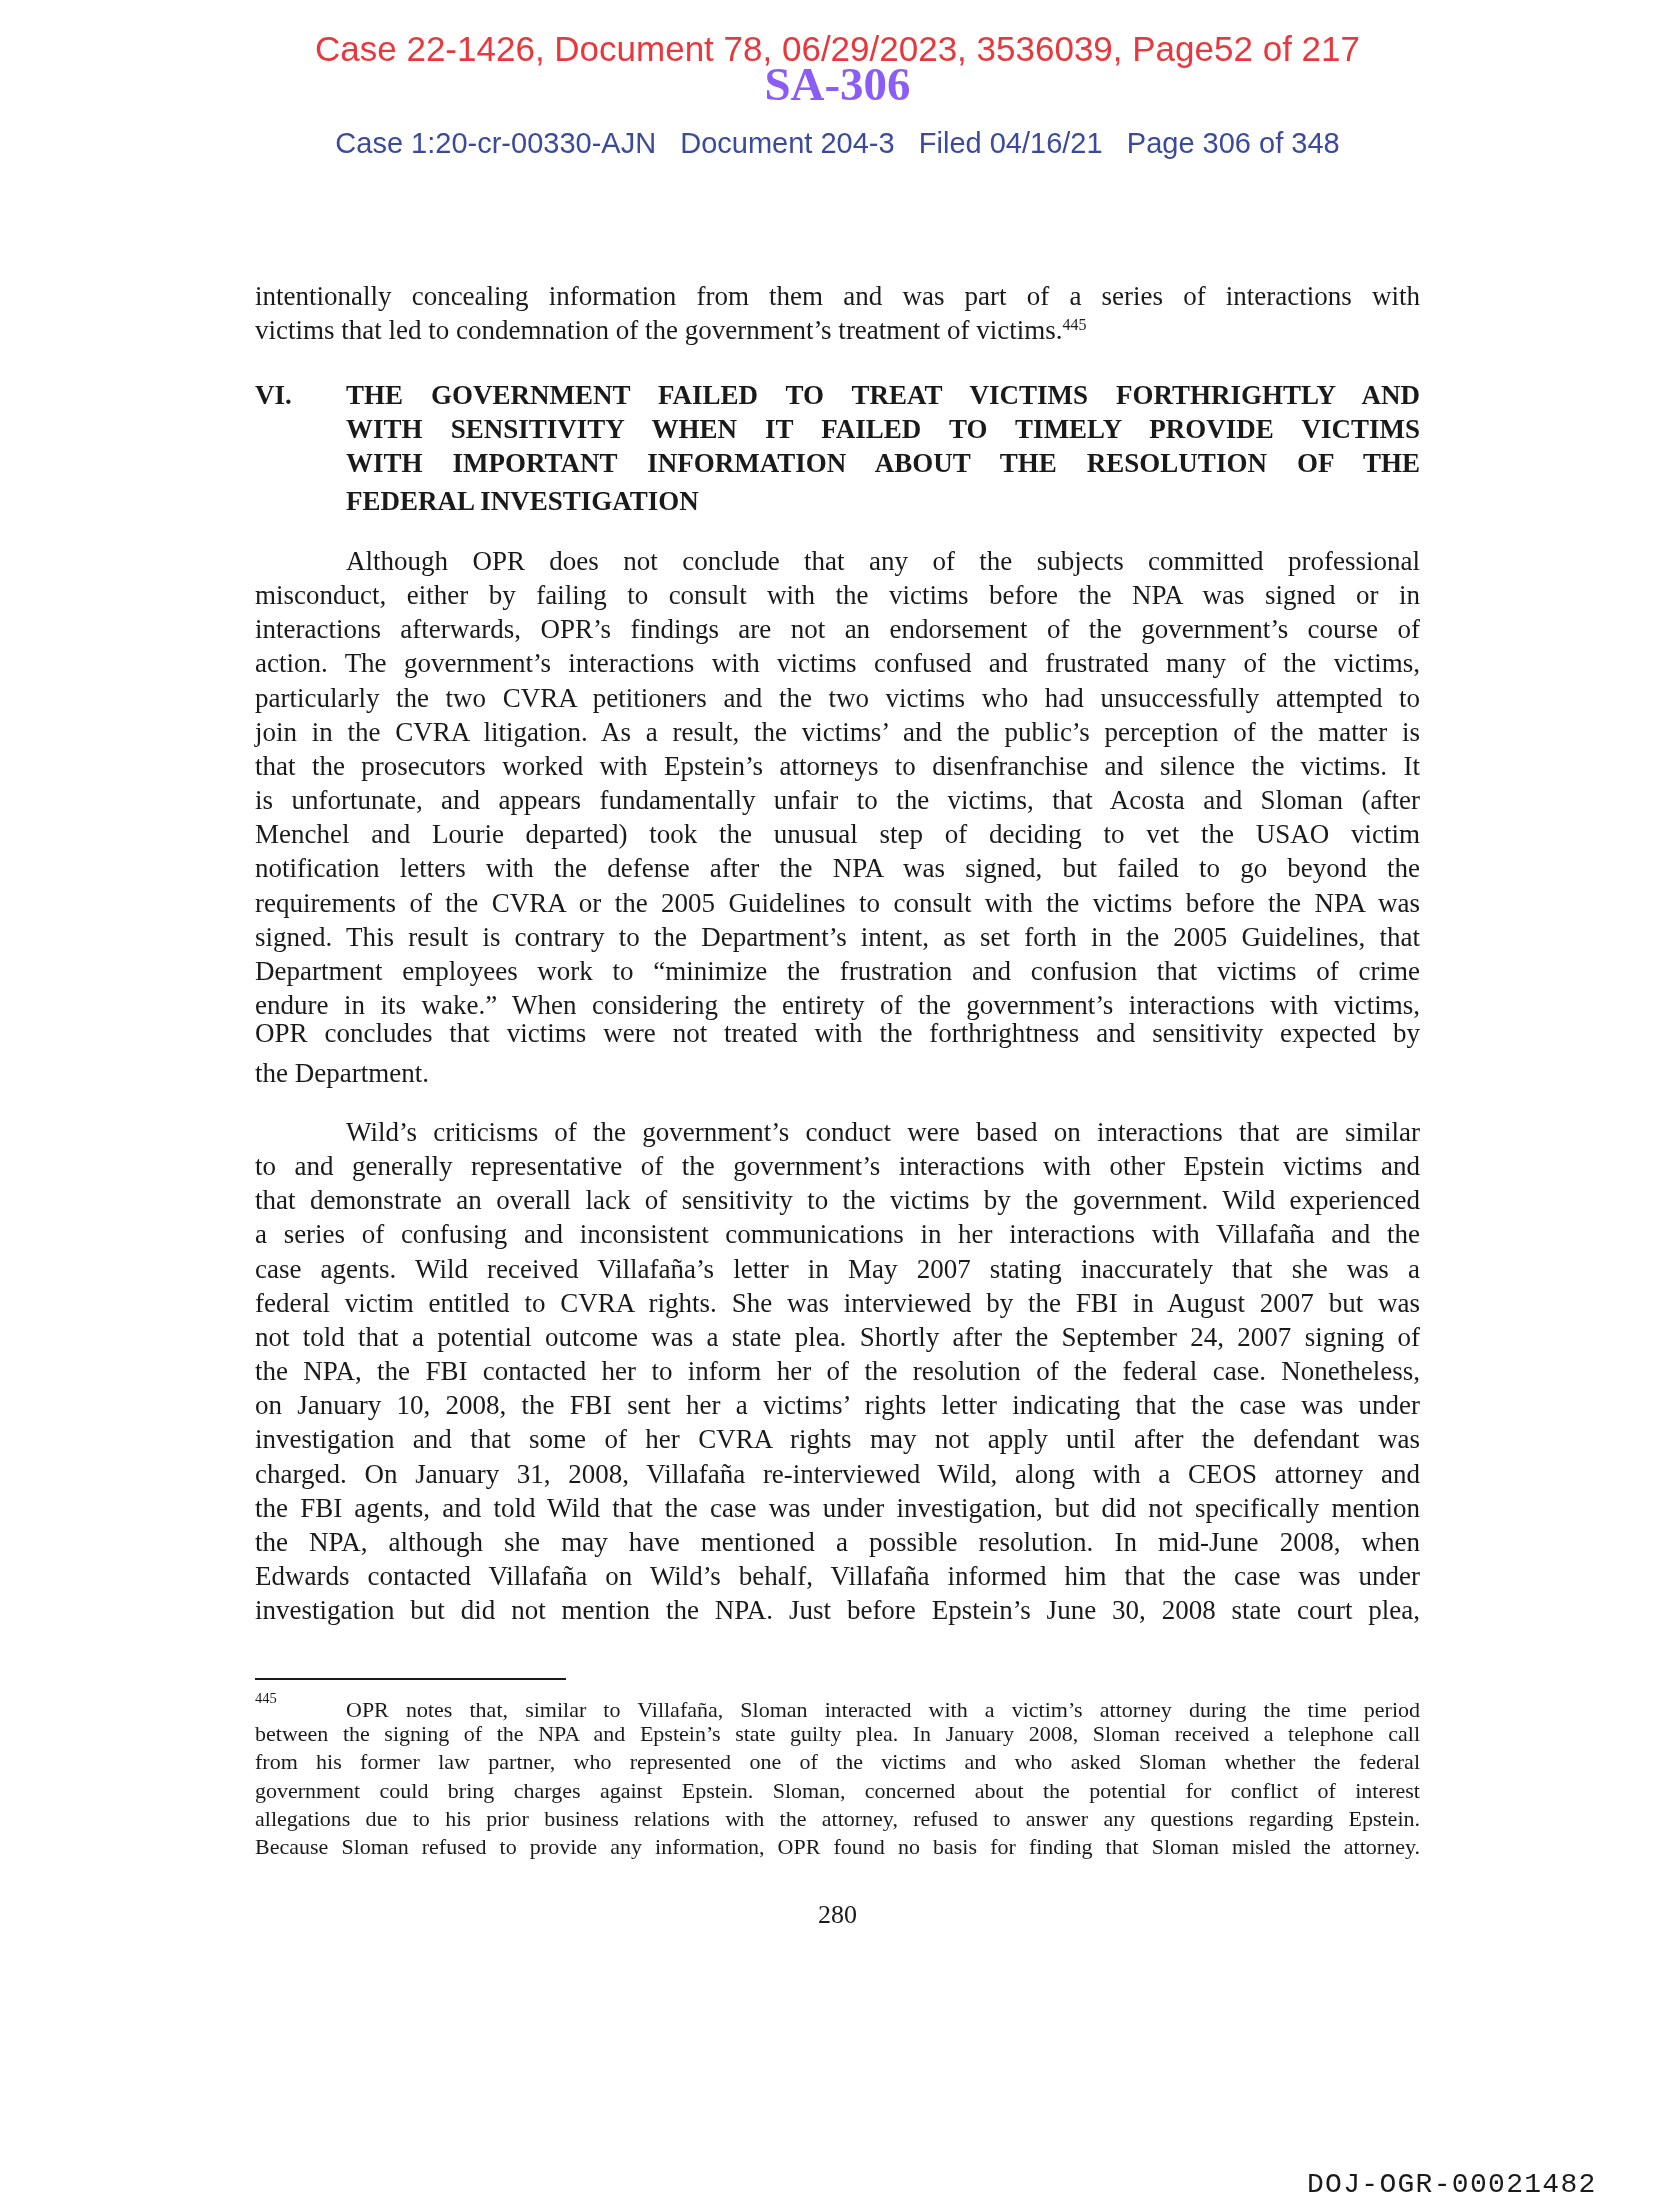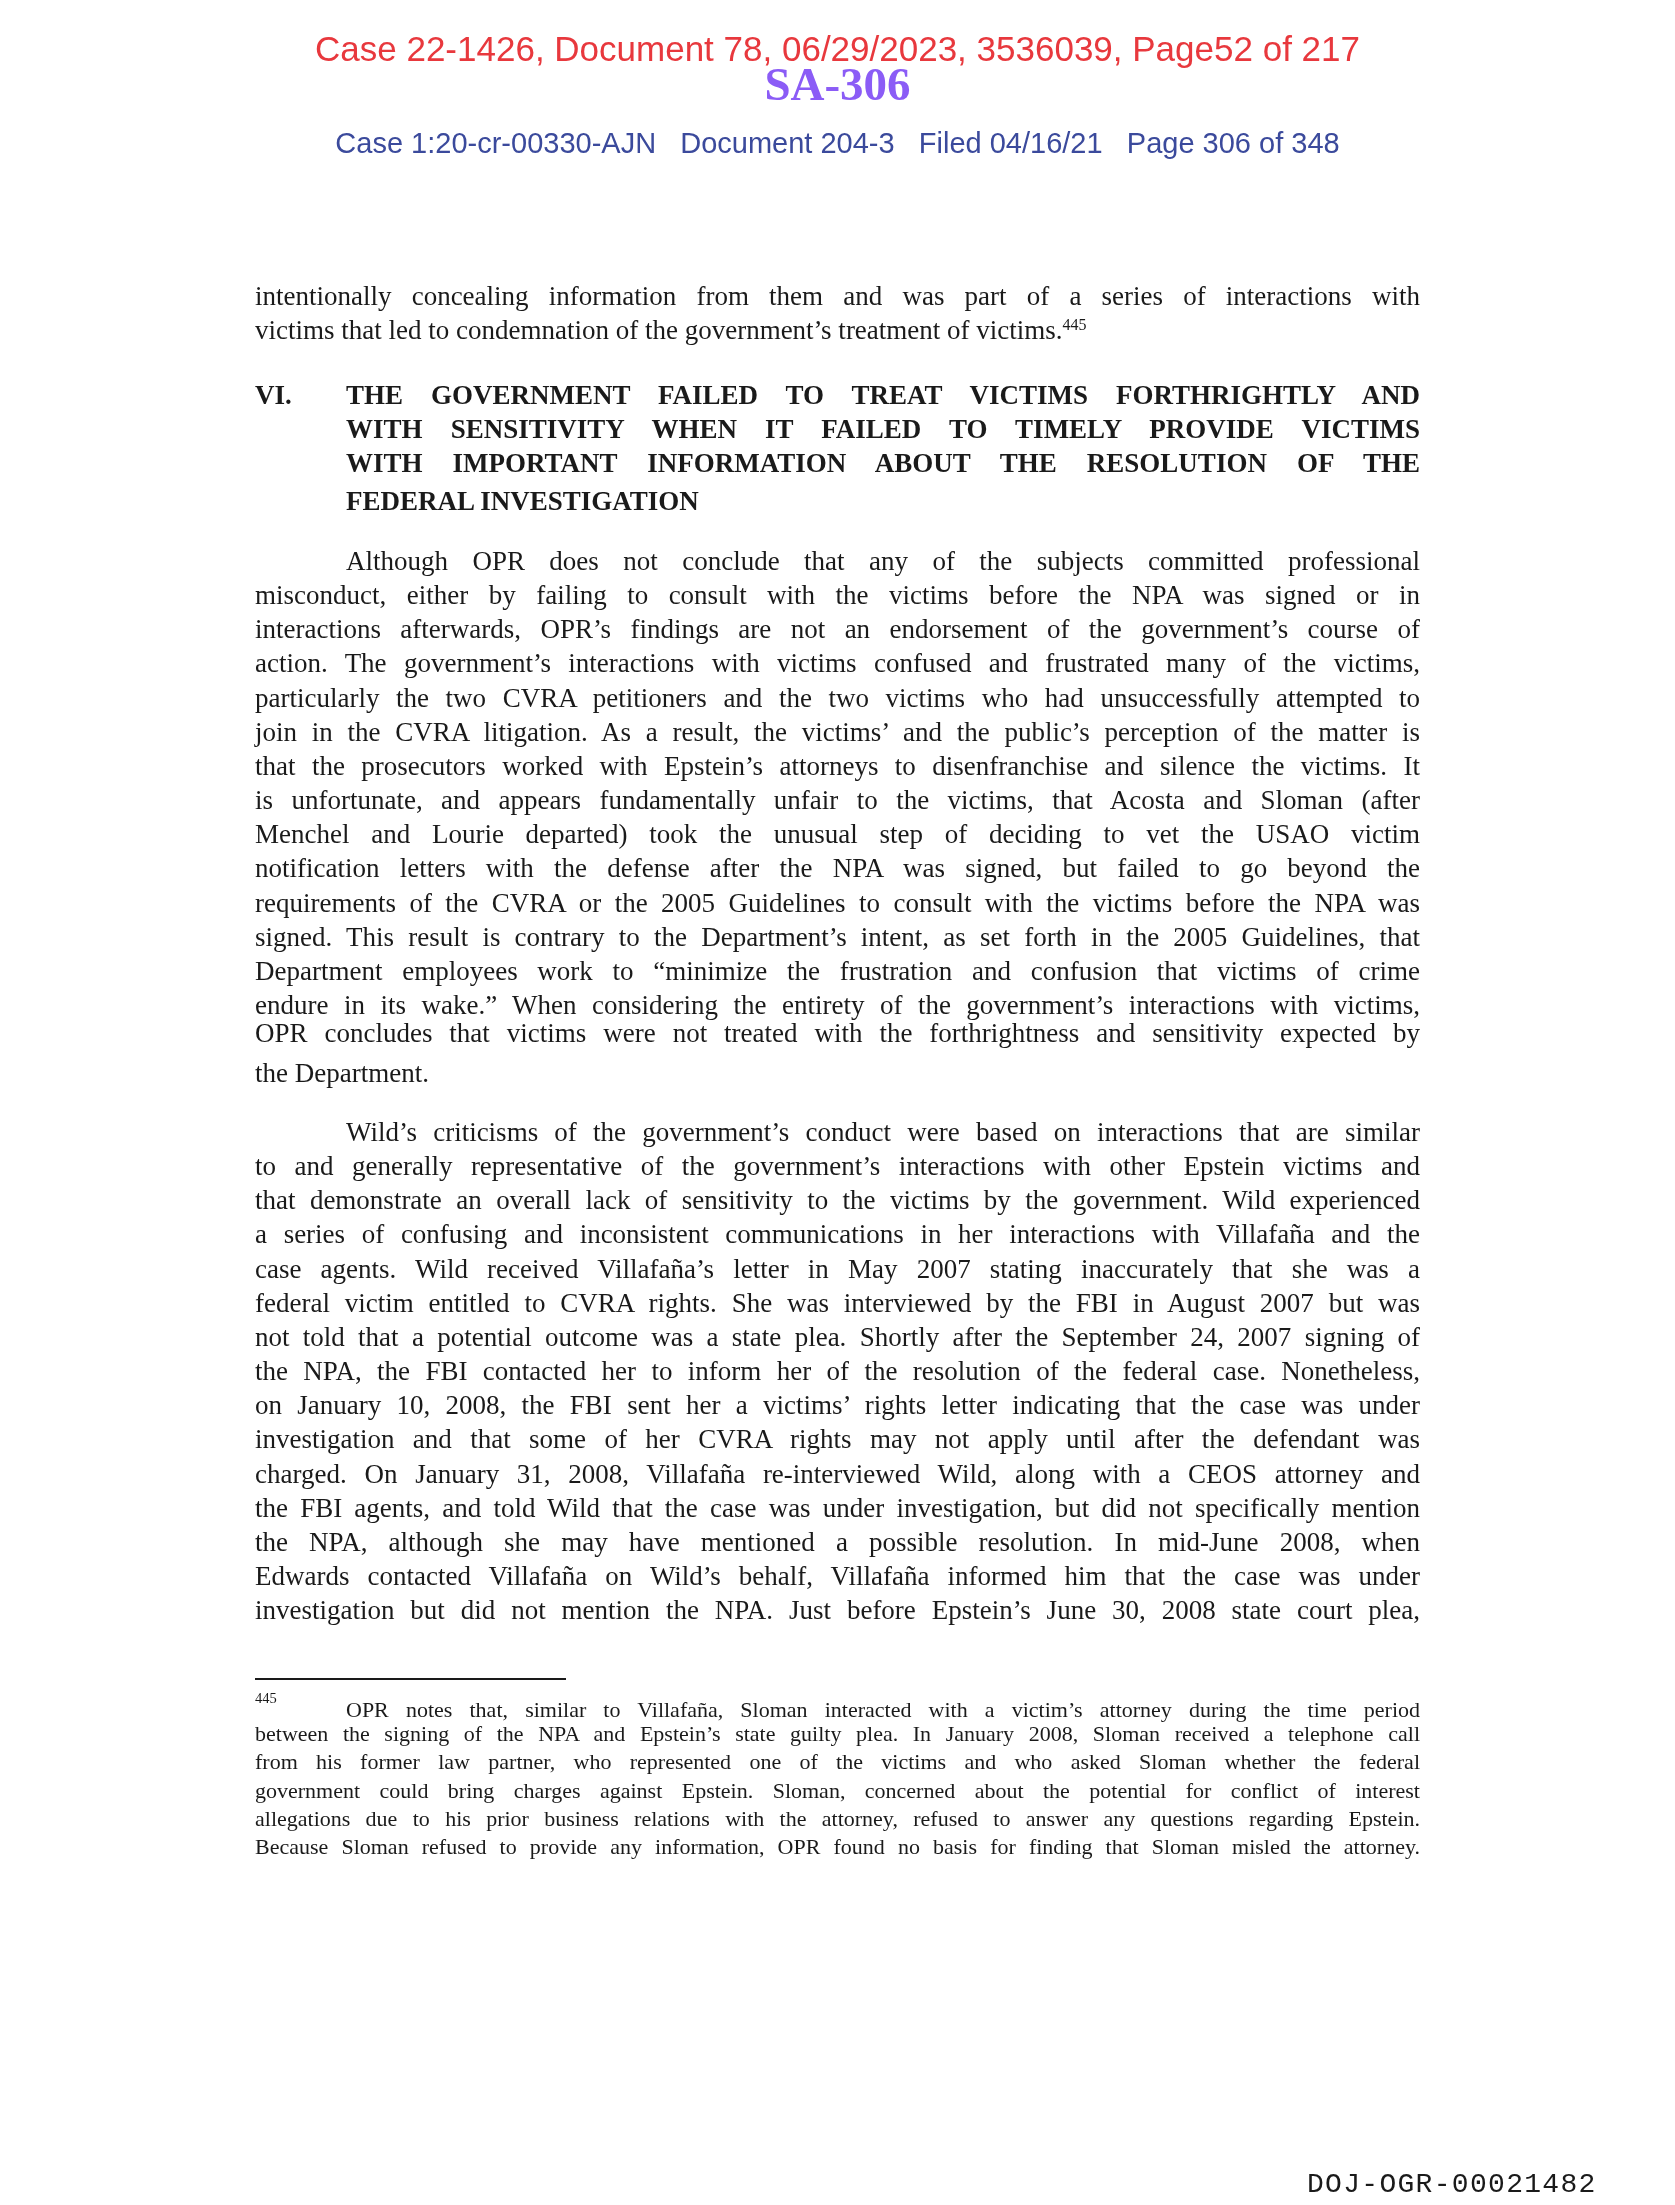--- a/index.html
+++ b/index.html
@@ -127,16 +127,17 @@
   <div class="footnote" style="top:1692px;">
     <div class="fn-num">445</div>
     <div class="line indent" style="top:4px;">OPR notes that, similar to Villafaña, Sloman interacted with a victim’s attorney during the time period</div>
     <div class="line" style="top:28px;">between the signing of the NPA and Epstein’s state guilty plea.  In January 2008, Sloman received a telephone call</div>
     <div class="line" style="top:56px;">from his former law partner, who represented one of the victims and who asked Sloman whether the federal</div>
     <div class="line" style="top:85px;">government could bring charges against Epstein.  Sloman, concerned about the potential for conflict of interest</div>
     <div class="line" style="top:113px;">allegations due to his prior business relations with the attorney, refused to answer any questions regarding Epstein.</div>
     <div class="line" style="top:141px;">Because Sloman refused to provide any information, OPR found no basis for finding that Sloman misled the attorney.</div>
   </div>
 
+  <div class="page-num">280</div>
   <div class="bates">DOJ-OGR-00021482</div>
 
 </div>
 
 
 </body></html>

